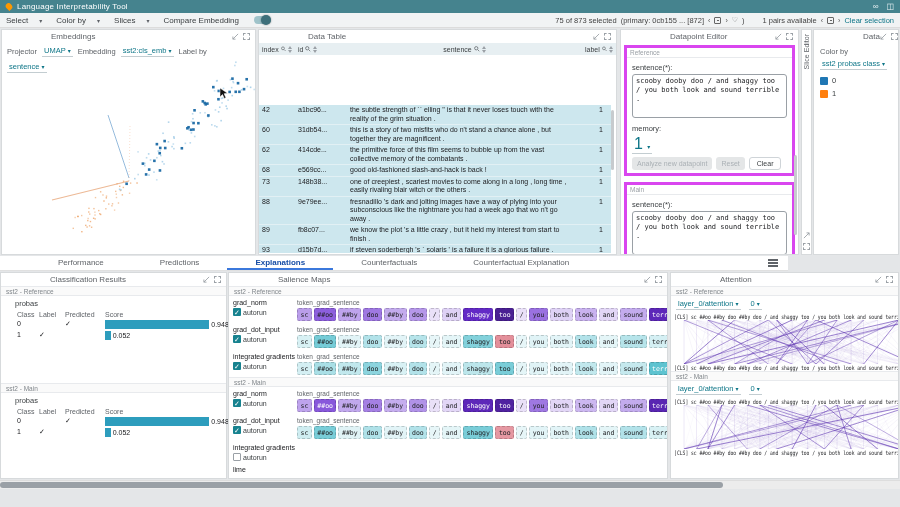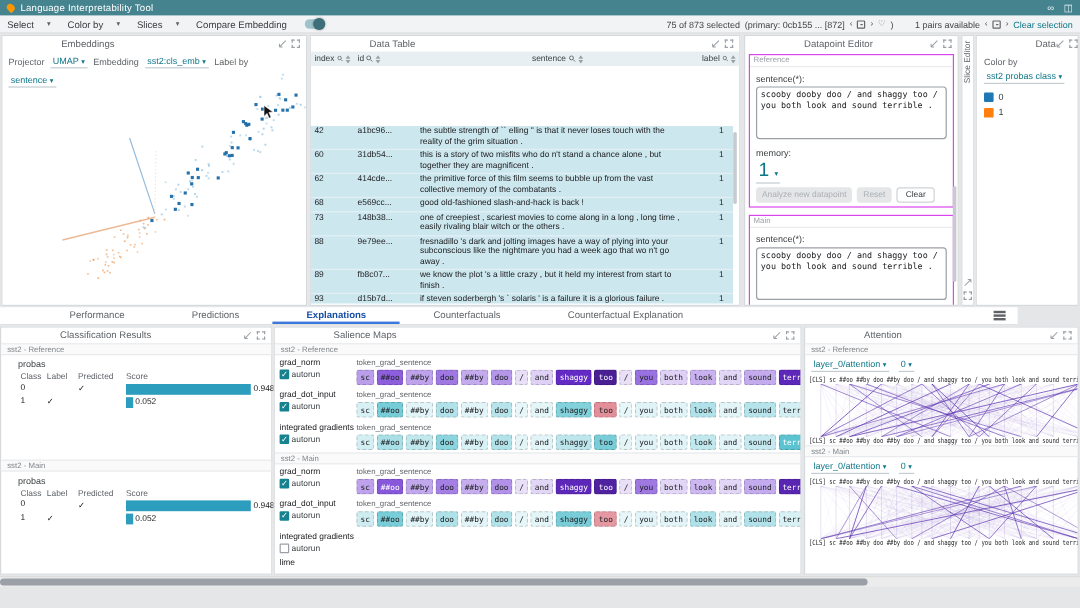--- a/index.html
+++ b/index.html
@@ -68,21 +68,21 @@
   .srt .up { border-bottom:3px solid #9aa0a6; }
   .srt .dn { border-top:3px solid #9aa0a6; }
   #dt-body { position:absolute; left:0; top:75px; bottom:1px; width:352px; overflow:hidden; }
   .dt-row { background:#cde7ee; border-bottom:1px solid #e2f0f4; font-size:7px; line-height:8.5px; color:#202124; }
   .dt-row > div { padding:1px 3px; }
   .dt-row .c-label { text-align:right; padding-right:8px; }
   .vscroll { position:absolute; background:#c7cbce; border-radius:2px; }
 
   
   #editor-panel { left:620px; top:29px; width:179px; height:226px; overflow:hidden; }
-  .ed-box { border:1px solid #d946ef; margin:2px 3px 6px 3px; position:relative; }
+  .ed-box { border:3px solid #d946ef; margin:2px 3px 6px 3px; position:relative; }
   .ed-tag { font-size:6.5px; color:#9aa0a6; border-bottom:1px solid #e8eaed; padding:1px 3px; }
   .ed-body { padding:3px 5px; }
   .ed-field { font-size:7.5px; color:#3c4043; margin:2px 0; }
   .ed-ta { width:100%; height:44px; border:1px solid #9aa0a6; border-radius:3px;
            font-family:"DejaVu Sans Mono", monospace; font-size:7px; line-height:9px;
            padding:2px 3px; resize:none; color:#202124; }
   .ed-btns { display:flex; gap:4px; margin-top:4px; }
   .btn-dis { font-size:7px; padding:2px 5px; border-radius:3px; background:#e4e6e7; color:#aab0b5; border:none; }
   .btn-clear { font-size:7px; padding:2px 7px; border-radius:3px; background:#fff; color:#3c4043; border:1px solid #cfd4d8; cursor:pointer; }
 
@@ -92,21 +92,21 @@
   .slice-label { font-size:7px; color:#5f6368; writing-mode:vertical-rl; transform:rotate(180deg); margin-top:4px; }
   .slice-icons { margin-top:auto; margin-bottom:4px; display:flex; flex-direction:column; gap:4px; align-items:center; }
 
   
   #color-panel { left:813px; top:29px; width:86px; height:226px; }
   .cp-body { padding:4px 6px; font-size:7.5px; }
   .legend-row { display:flex; align-items:center; gap:4px; margin-top:4px; font-size:7.5px; color:#3c4043; }
   .sw { width:8px; height:8px; border-radius:1px; }
 
   
-  .tabbar { position:absolute; left:0; top:256px; width:848px; height:15px; background:#fff;
+  .tabbar { position:absolute; left:0; top:256px; width:788px; height:15px; background:#fff;
             border-bottom:1px solid #e0e0e0; display:flex; align-items:stretch; padding-left:30px; }
   .tab { font-size:8px; color:#5f6368; display:flex; align-items:center; padding:0 28px; cursor:pointer;
          border-bottom:2px solid transparent; }
   .tab.active { color:#174ea6; border-bottom:2px solid #3b78dc; font-weight:bold; }
   .hamb { margin-left:auto; margin-right:10px; align-self:center; display:flex; flex-direction:column; gap:1.5px; cursor:pointer; }
   .hamb i { display:block; width:10px; height:1.5px; background:#5f6368; }
 
   
   #class-panel { left:0px; top:272px; width:227px; height:207px; }
   .cls-sec-body { padding:2px 14px; }

